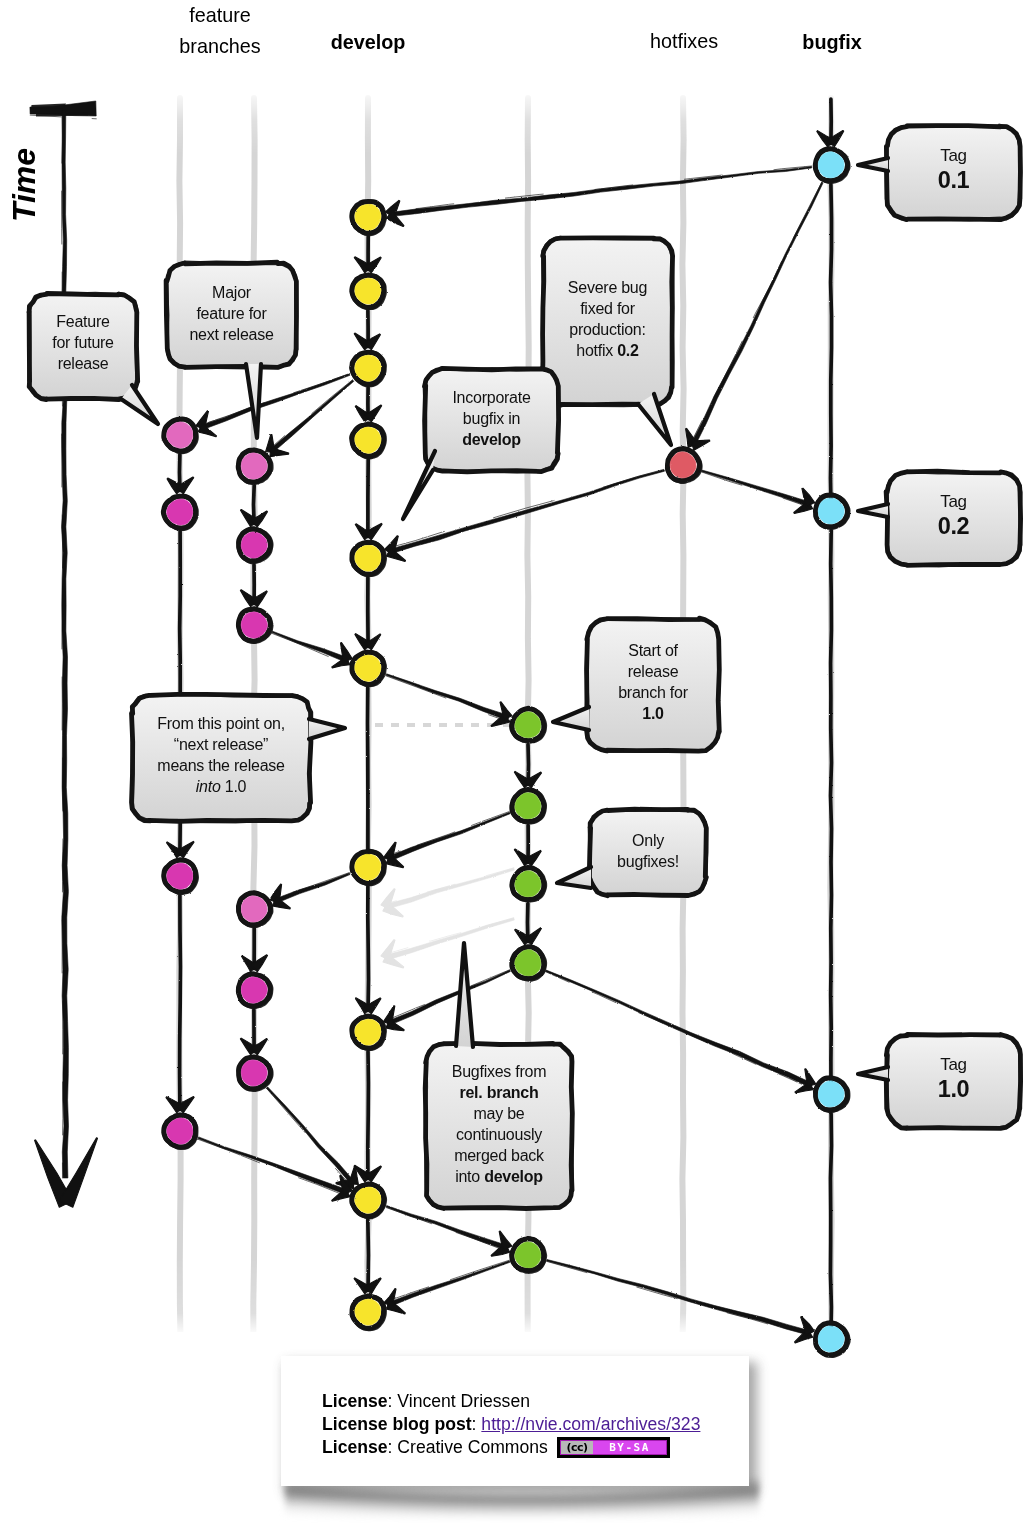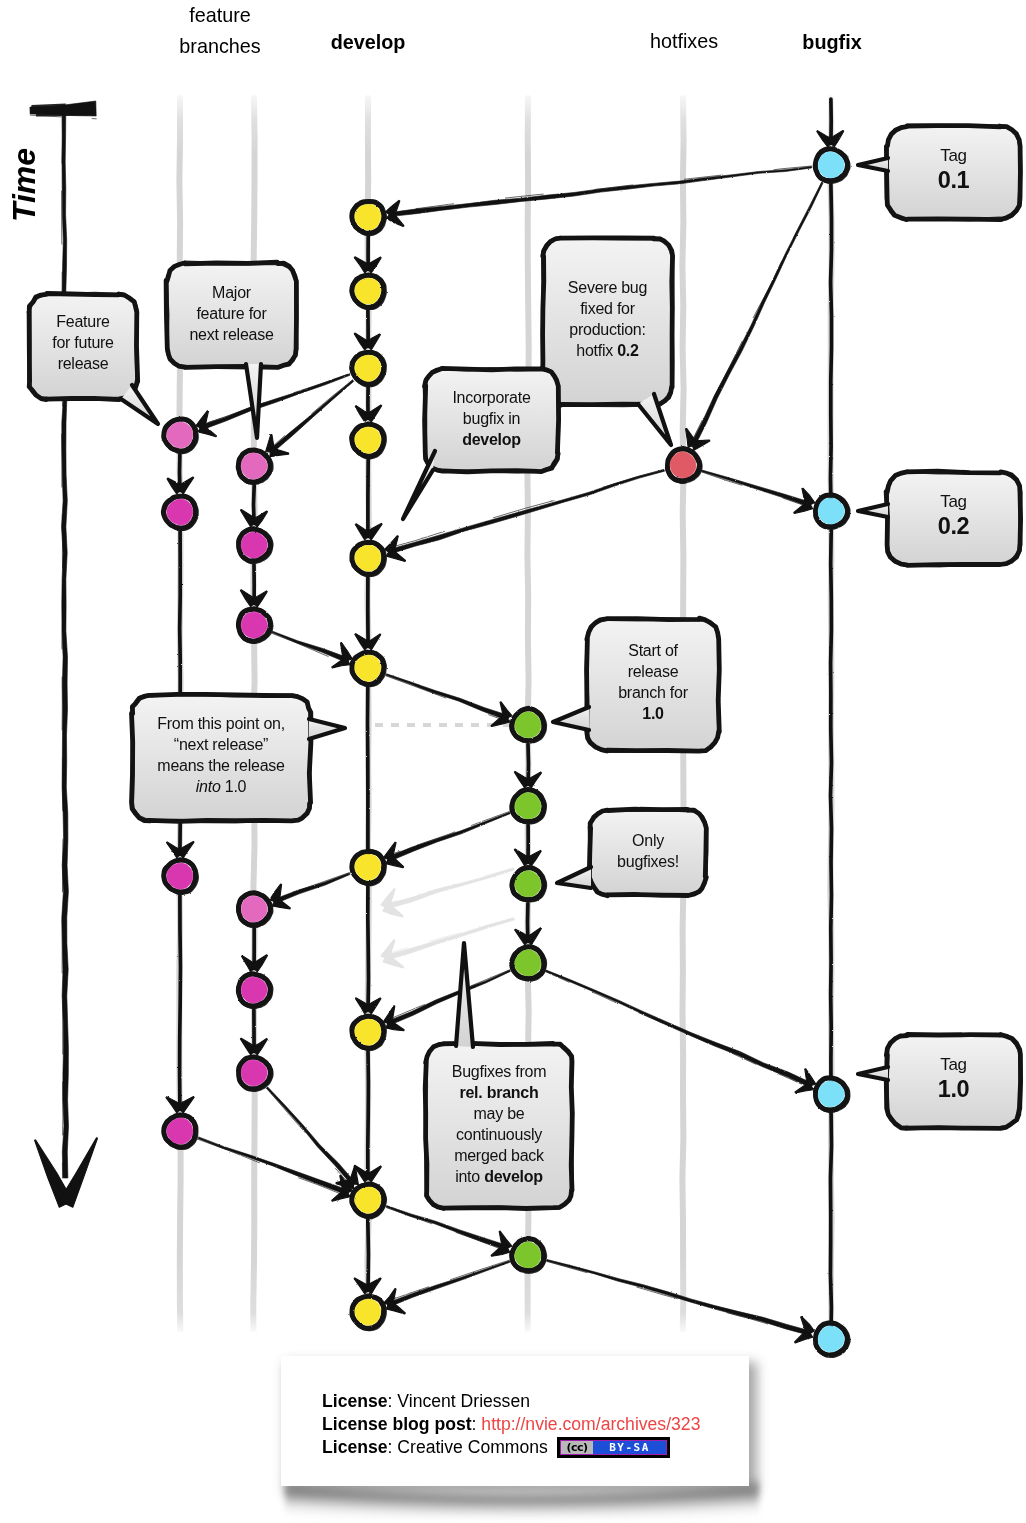--- a/index.html
+++ b/index.html
@@ -14,28 +14,28 @@
              transform-origin:0 0;white-space:nowrap;}
   .cotext{position:absolute;color:#111;font-size:16px;line-height:21px;text-align:center;white-space:pre-line;letter-spacing:-0.25px;}
   .cotext b{font-weight:bold;}
   .cotext i{font-style:italic;}
   .tagtext{position:absolute;color:#111;text-align:center;}
   .tagtext .t1{font-size:17px;display:block;letter-spacing:-0.3px;line-height:21px;}
   .tagtext .t2{font-size:23.5px;font-weight:bold;display:block;letter-spacing:-0.4px;line-height:29px;}
   #footer{position:absolute;background:#fff;}
   #footer .ln{position:absolute;white-space:nowrap;font-size:17.6px;color:#000;line-height:24px;}
   #footer .ln b{font-weight:bold;}
-  #footer .lk{color:#ef4444;}
+  #footer .lk{color:#4c1d95;text-decoration:underline;}
   .ccbadge{position:absolute;box-sizing:border-box;background:#000;border:2px solid #000;
            padding:1px;display:flex;align-items:stretch;}
   .ccbadge .inner{flex:1;display:flex;align-items:stretch;border:1px solid #a21caf;background:#000;}
   .ccbadge .cc{background:#b8b8b8;color:#000;font-family:"DejaVu Sans",sans-serif;font-size:11px;
                display:flex;align-items:center;justify-content:center;width:32px;font-weight:bold;
                letter-spacing:-0.5px;}
-  .ccbadge .terms{flex:1;background:#1d4ed8;color:#fff;font-family:"DejaVu Sans Mono",monospace;font-size:11px;
+  .ccbadge .terms{flex:1;background:#d946ef;color:#fff;font-family:"DejaVu Sans Mono",monospace;font-size:11px;
                display:flex;align-items:center;justify-content:center;letter-spacing:1.5px;font-weight:bold;}
 </style>
 </head>
 <body>
 
 <div id="stage">
   <svg id="svg" viewBox="0 0 1026 1523">
       <defs>
         <linearGradient id="tailgrad" x1="0" y1="0" x2="0" y2="1">
           <stop offset="0" stop-color="#f3f3f3"></stop>

